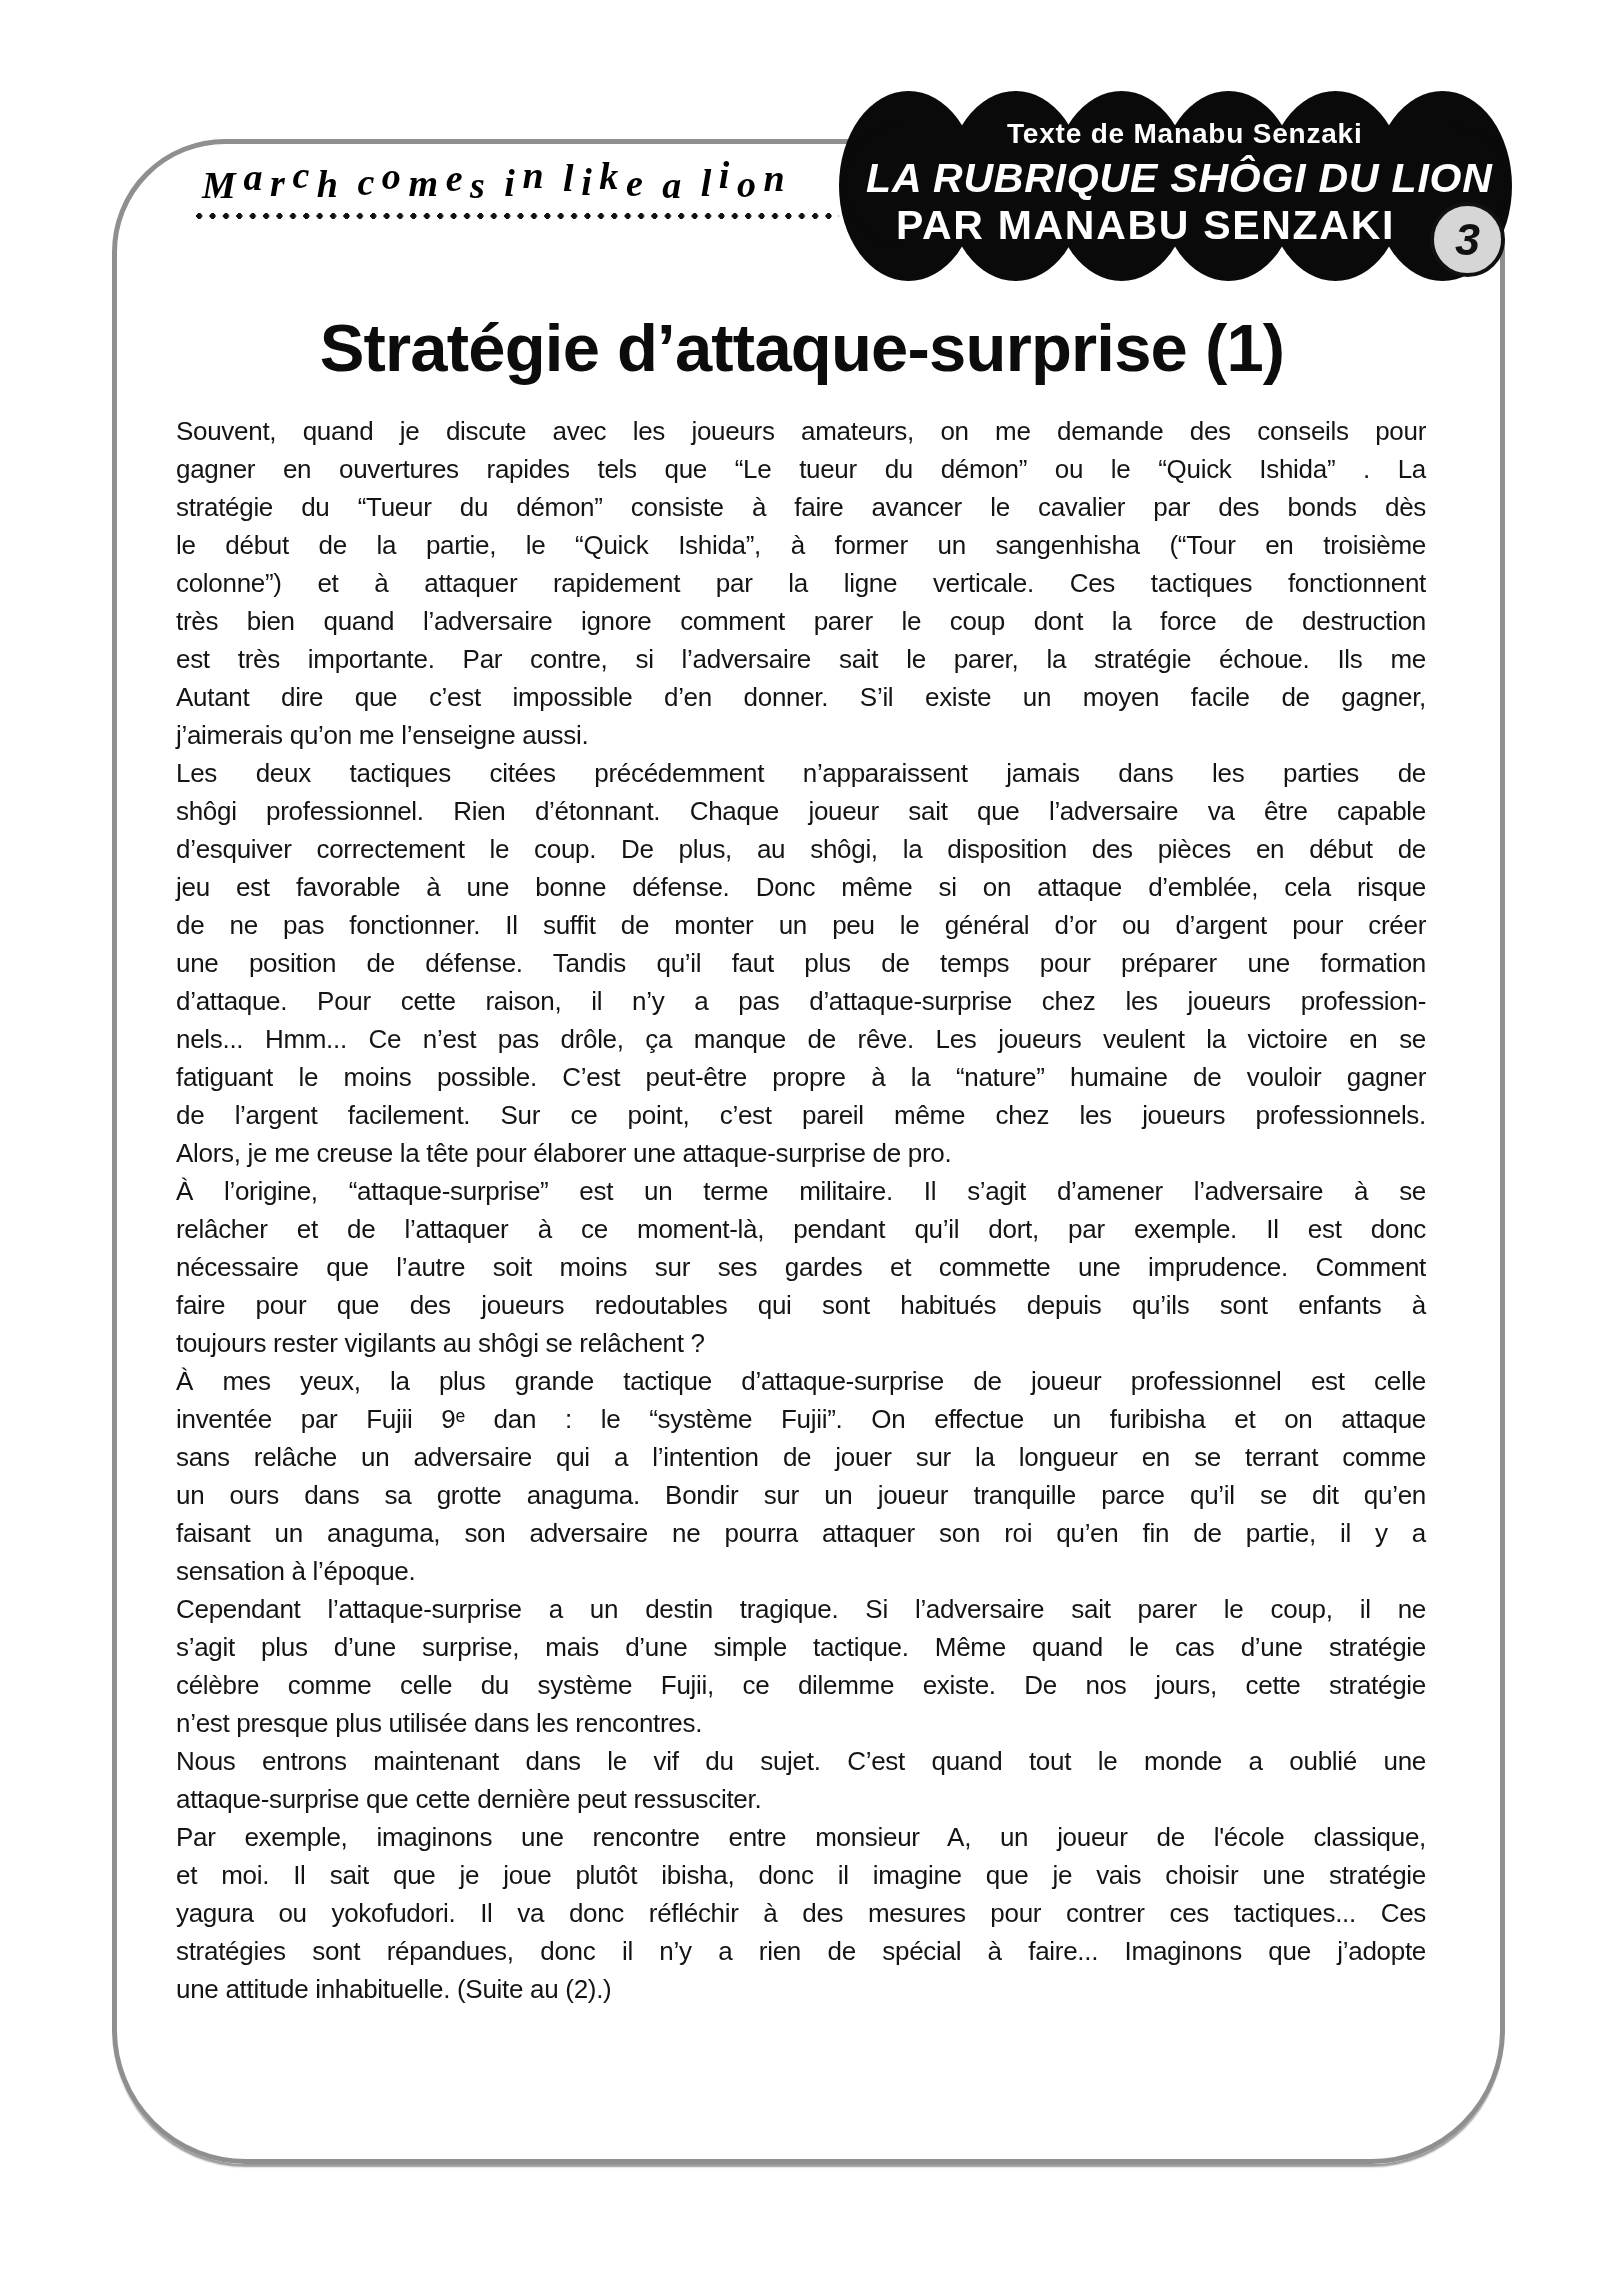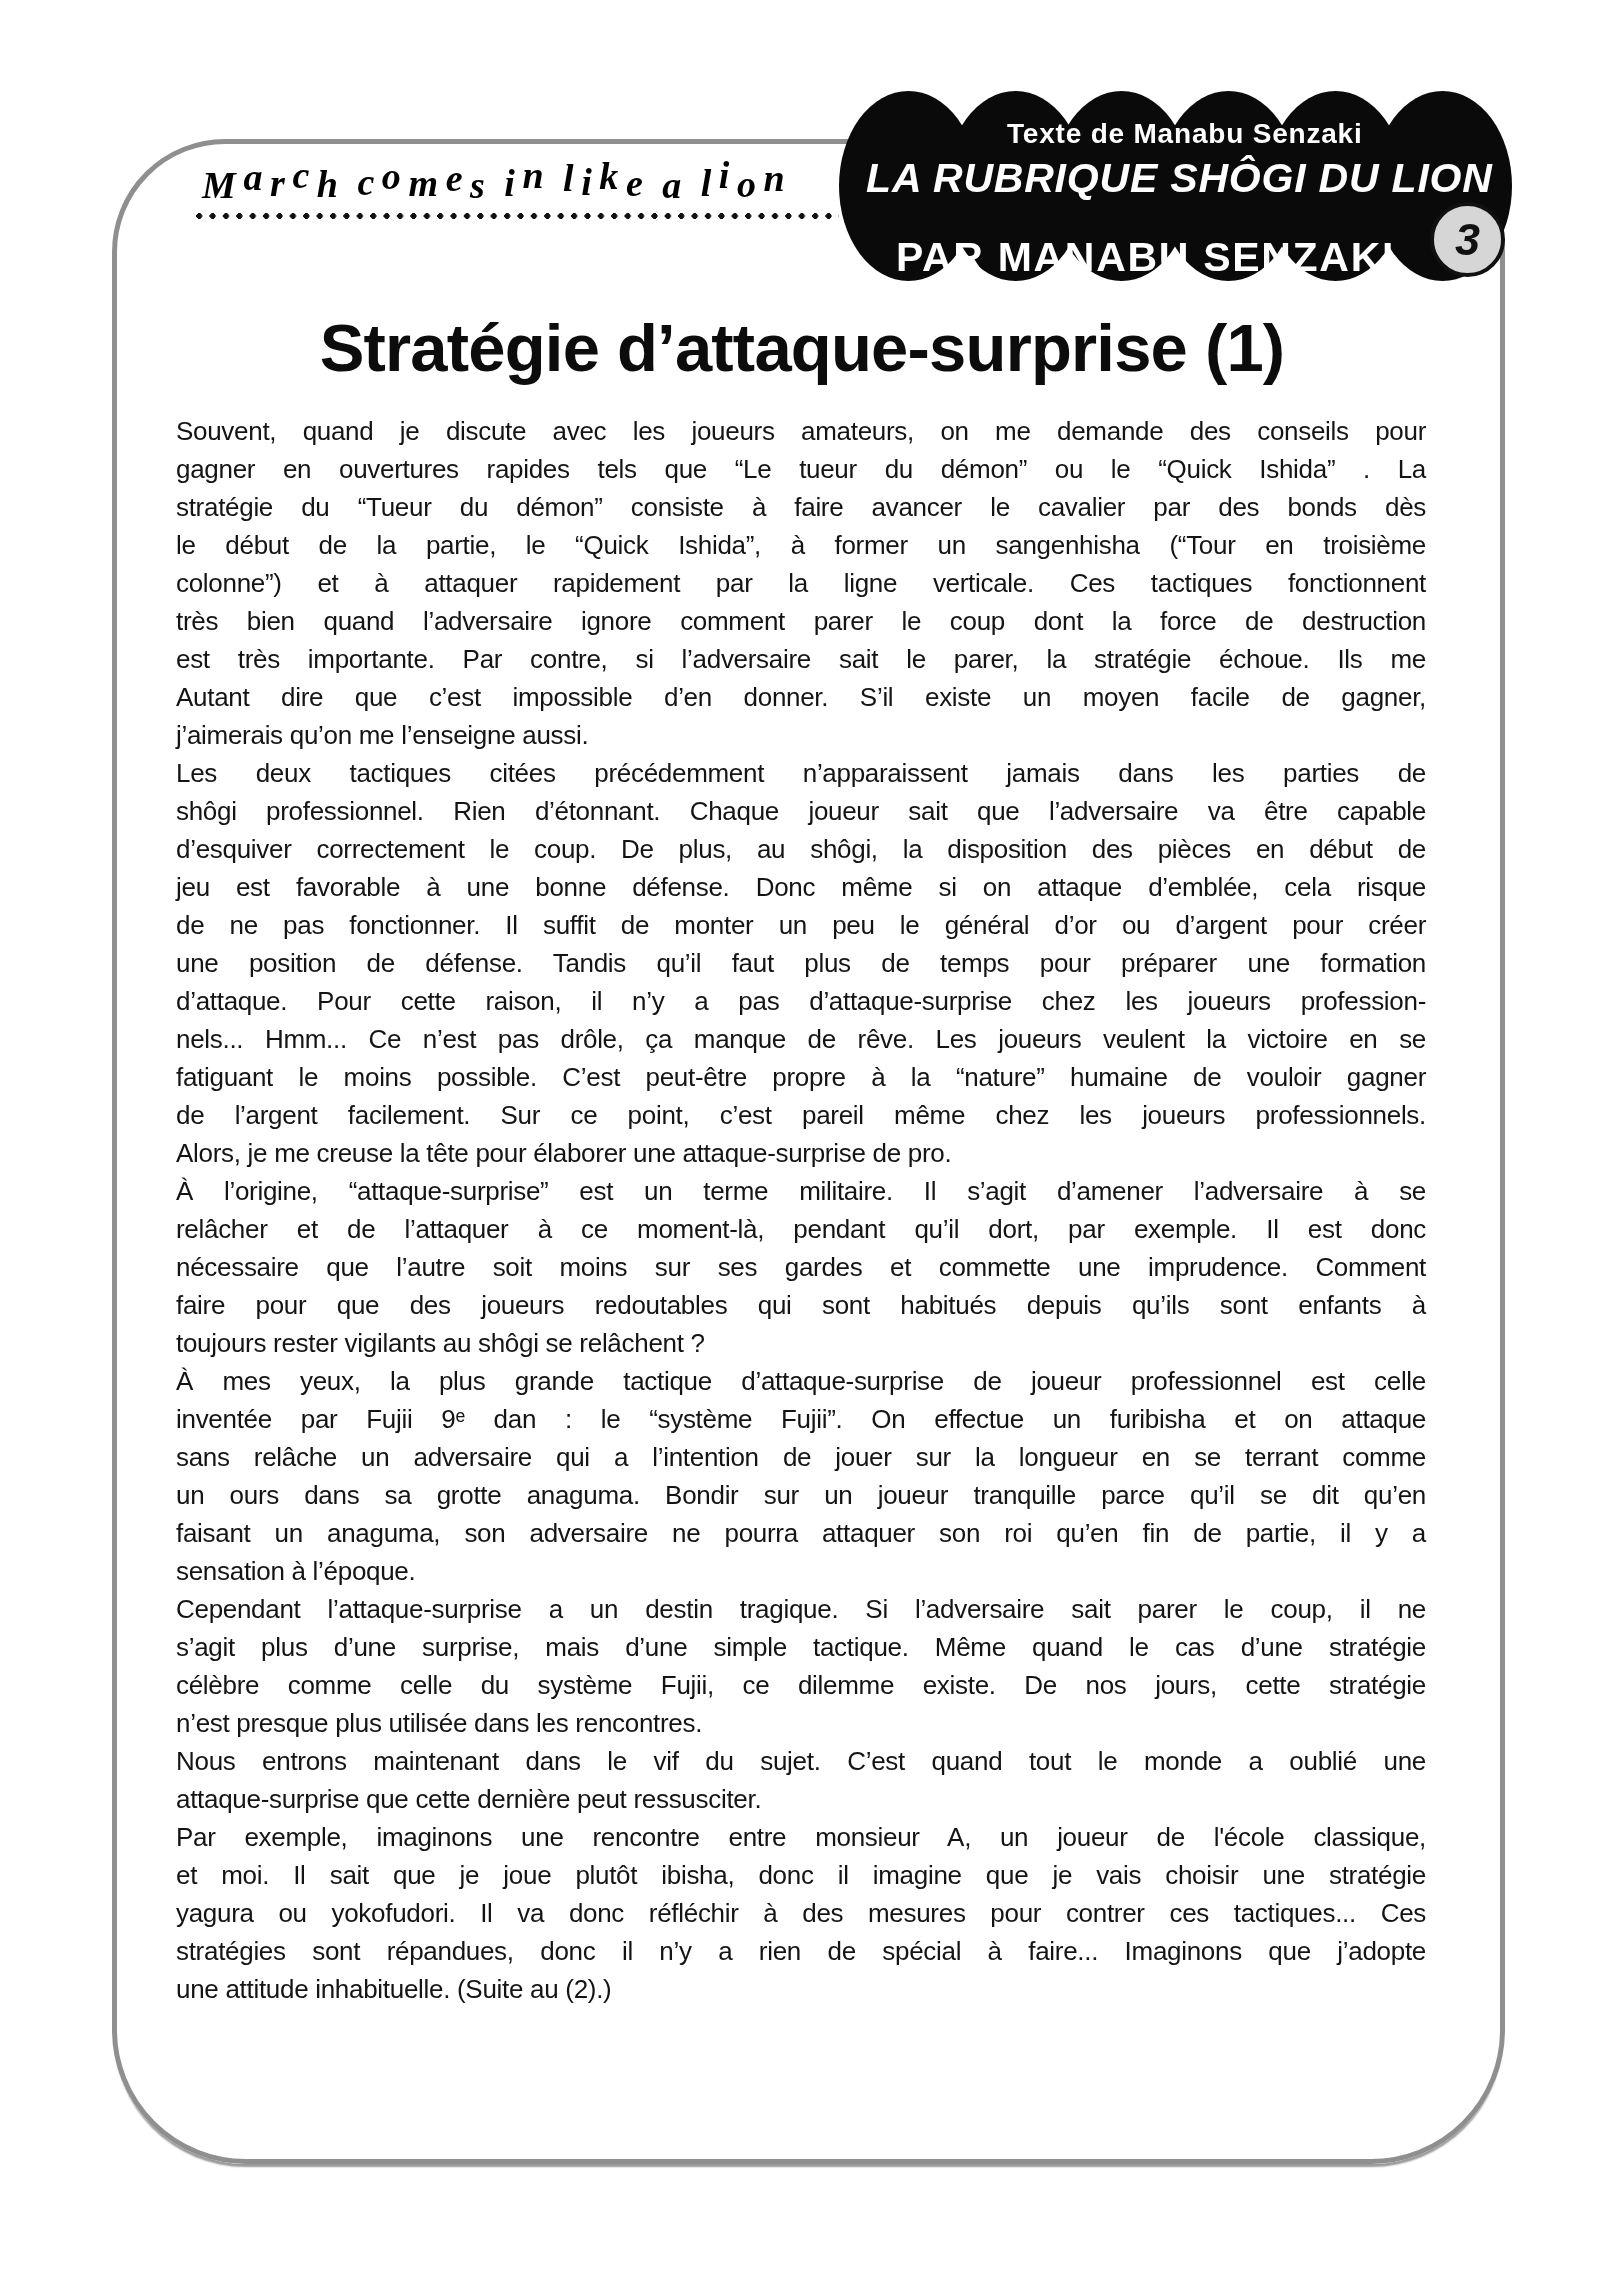--- a/index.html
+++ b/index.html
@@ -59,21 +59,21 @@
     font-size:28px;font-weight:700;letter-spacing:0.8px;
   }
   .badge .head1{
     position:absolute;left:8.4px;top:64px;width:664px;
     text-align:center;color:var(--badge_text);
     font-size:41px;font-weight:700;letter-spacing:0.8px;white-space:nowrap;font-style:italic;
   }
   .badge .head2{
     position:absolute;left:0;top:111px;width:613px;
     text-align:center;color:var(--badge_text);
-    font-size:41px;font-weight:700;letter-spacing:1.7px;white-space:nowrap;margin-top:32px;
+    font-size:41px;font-weight:700;letter-spacing:1.7px;white-space:nowrap;
   }
   .page-circle{
     position:absolute;left:591px;top:111px;width:67px;height:67px;
     background:var(--page_circle_bg);
     border:4.2px solid #111;border-radius:50%;
     display:flex;align-items:center;justify-content:center;
     font-size:45px;font-weight:700;font-style:italic;color:#111;
   }
   
   .article-title{

